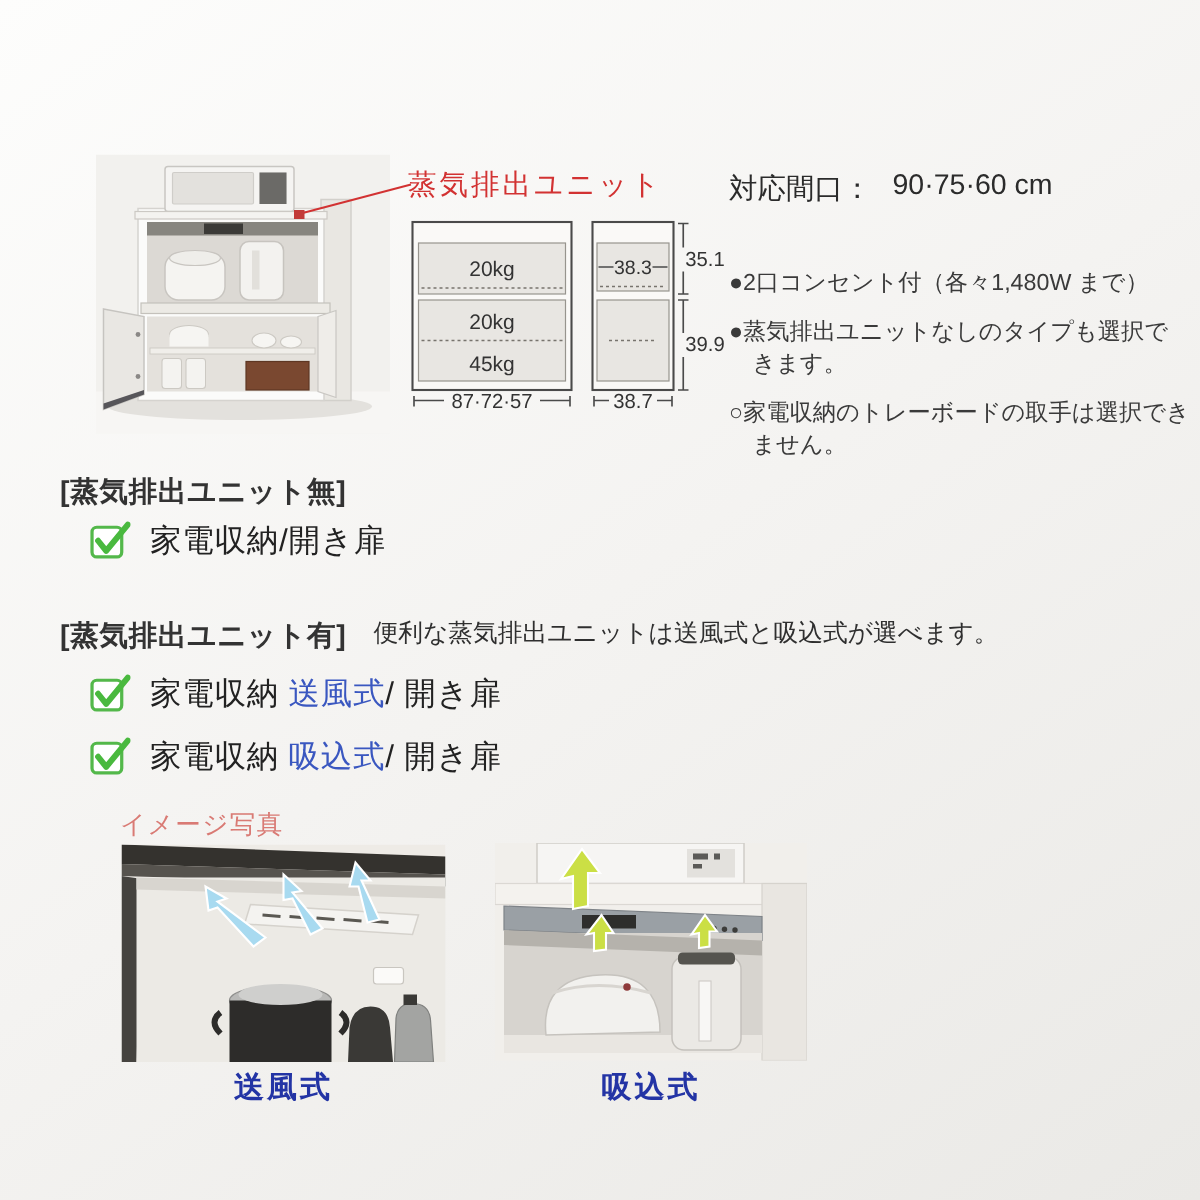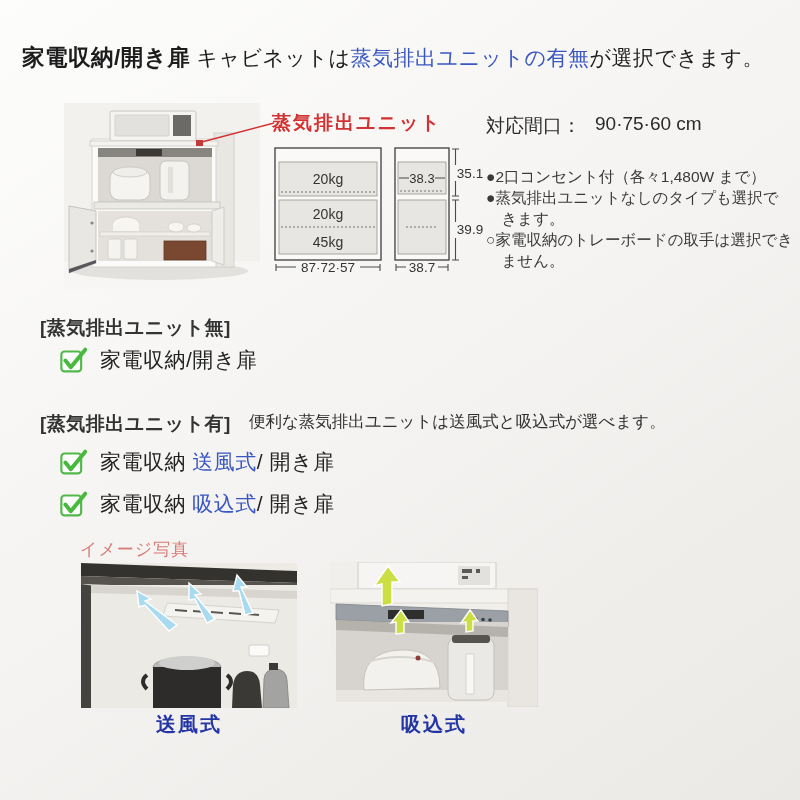--- a/index.html
+++ b/index.html
@@ -11,27 +11,27 @@
     background:linear-gradient(145deg,#fdfdfc 0%,#f4f3f1 50%,#eae9e6 100%);
   }
   .abs { position:absolute; }
 
   
   .title { left:22px; top:42px; width:760px; font-size:21px; letter-spacing:.5px; color:#1d1d1d; white-space:nowrap; }
   .title .b { font-weight:bold; font-size:22.5px; }
   .title .blue { color:#3a57c0; }
 
   
-  .callout-label { left:272px; top:110px; font-size:19px; font-weight:bold; color:#d23232; letter-spacing:2px; white-space:nowrap; }
+  .callout-label { left:272px; top:110px; font-size:19px; font-weight:normal; color:#d23232; letter-spacing:2px; white-space:nowrap; }
   .callout-line { left:194px; top:116px; }
 
   
   .opening { left:486px; top:113px; font-size:19px; color:#2b2b2b; display:flex; gap:14px; white-space:nowrap;justify-content:flex-end; }
   .notes { left:486px; top:166px; width:308px; font-size:15.5px; line-height:21px; color:#3a3a3a; }
-  .note { padding-left:1em; text-indent:-1em; }
+  .note { padding-left:1em; text-indent:-1em;margin-top:12px; }
 
   
   .sec-header { font-size:19px; color:#333; letter-spacing:.5px; white-space:nowrap;font-weight:bold; }
   .sec1-header { left:40px; top:315px; }
   .sec2-row { left:40px; top:411px; display:flex; align-items:flex-start; gap:18px; }
   .sec2-desc { font-size:16.5px; color:#2f2f2f; }
   .opt-row { display:flex; align-items:center; gap:13px; }
   .opt-row .cb { width:27px; height:27px; flex:0 0 auto; }
   .opt-label { font-size:21px; color:#222; letter-spacing:.5px; white-space:nowrap; }
   .opt-label .blue { color:#3a57c0; }
@@ -47,23 +47,20 @@
   .labelA { left:81px; width:216px; }
   .labelB { left:330px; width:208px; }
 
   svg text { font-family:"Liberation Sans","DejaVu Sans",sans-serif; fill:#333; }
 </style>
 </head>
 <body>
 
 <div class="page">
 
-  <div class="abs title">
-    <span class="b">家電収納/開き扉</span><span> キャビネットは</span><span class="blue">蒸気排出ユニットの有無</span><span>が選択できます。</span>
-  </div>
 
   <svg class="abs" style="left:64px;top:103px;" width="196" height="186" viewBox="0 0 196 186">
     <rect x="0" y="0" width="196" height="186" fill="#f2f1ee"></rect>
     <rect x="0" y="158" width="196" height="28" fill="#f7f6f4"></rect>
     <ellipse cx="96" cy="168" rx="88" ry="9" fill="#e3e1dd"></ellipse>
 
     <rect x="150" y="30" width="20" height="134" fill="#e9e7e2" stroke="#d2d0cb" stroke-width="1"></rect>
     <rect x="28" y="36" width="124" height="128" fill="#fbfbfa" stroke="#d5d3cf" stroke-width="1"></rect>
 
     <rect x="46" y="8" width="86" height="30" rx="2" fill="#f5f4f2" stroke="#c8c6c2" stroke-width="1"></rect>

